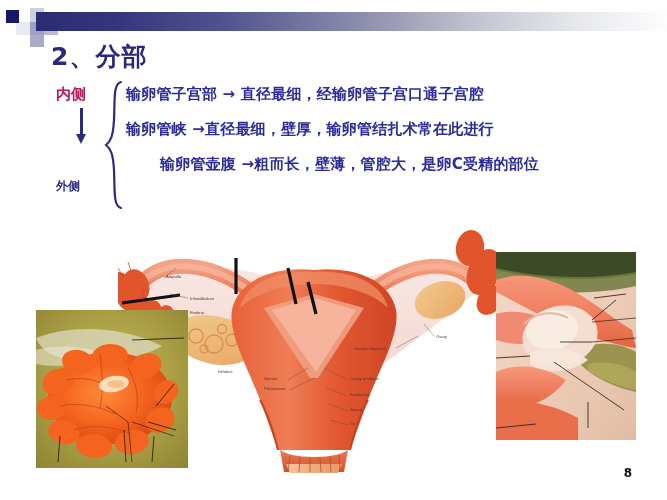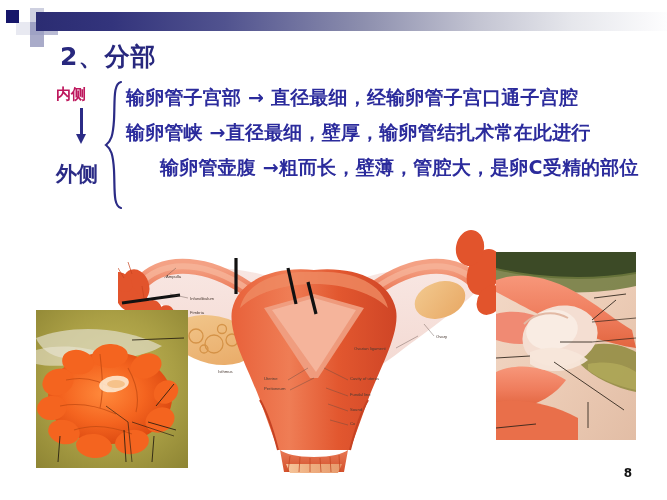--- a/index.html
+++ b/index.html
@@ -24,21 +24,21 @@
     left: 36px; top: 12px;
     width: 631px; height: 19px;
     background: linear-gradient(to right,
         #2b2c72 0%, #33347c 12%, #51538f 30%, #8d8fae 52%,
         #c3c4d2 70%, #e6e7ec 85%, #fdfdfe 100%);
   }
 
   
   #title {
     position: absolute;
-    left: 60px; top: 40px;
+    left: 51px; top: 40px;
     font-size: 25px;
     font-weight: bold;
     color: #28287e;
     letter-spacing: 1px;
     white-space: nowrap;
   }
 
   
   #side-inner {
     position: absolute; left: 56px; top: 85px;
@@ -54,37 +54,37 @@
     width: 3px; height: 28px; background: #2b2b86;
   }
   #side-arrow .head {
     position: absolute; left: -2px; top: 26px;
     width: 0; height: 0;
     border-left: 5.5px solid transparent;
     border-right: 5.5px solid transparent;
     border-top: 10px solid #2b2b86;
   }
   #side-outer {
-    position: absolute; left: 56px; top: 160px;
-    font-size: 21px; font-weight: bold; color: #2b2b86;
+    position: absolute; left: 56px; top: 178px;
+    font-size: 12px; font-weight: bold; color: #2b2b86;
     white-space: nowrap;
   }
 
   
   #brace {
     position: absolute; left: 104px; top: 80px;
     width: 20px; height: 130px;
     color: #2b2b86;
   }
 
   
   .line {
     position: absolute;
     left: 126px;
-    font-size: 19px;
+    font-size: 15px;
     font-weight: bold;
     color: #2b2b9c;
     white-space: nowrap;
     letter-spacing: 0.2px;
   }
   #line1 { top: 85px; }
   #line2 { top: 120px; }
   #line3 { top: 155px; padding-left: 34px; }
   #line4 { top: 188px; }
 

